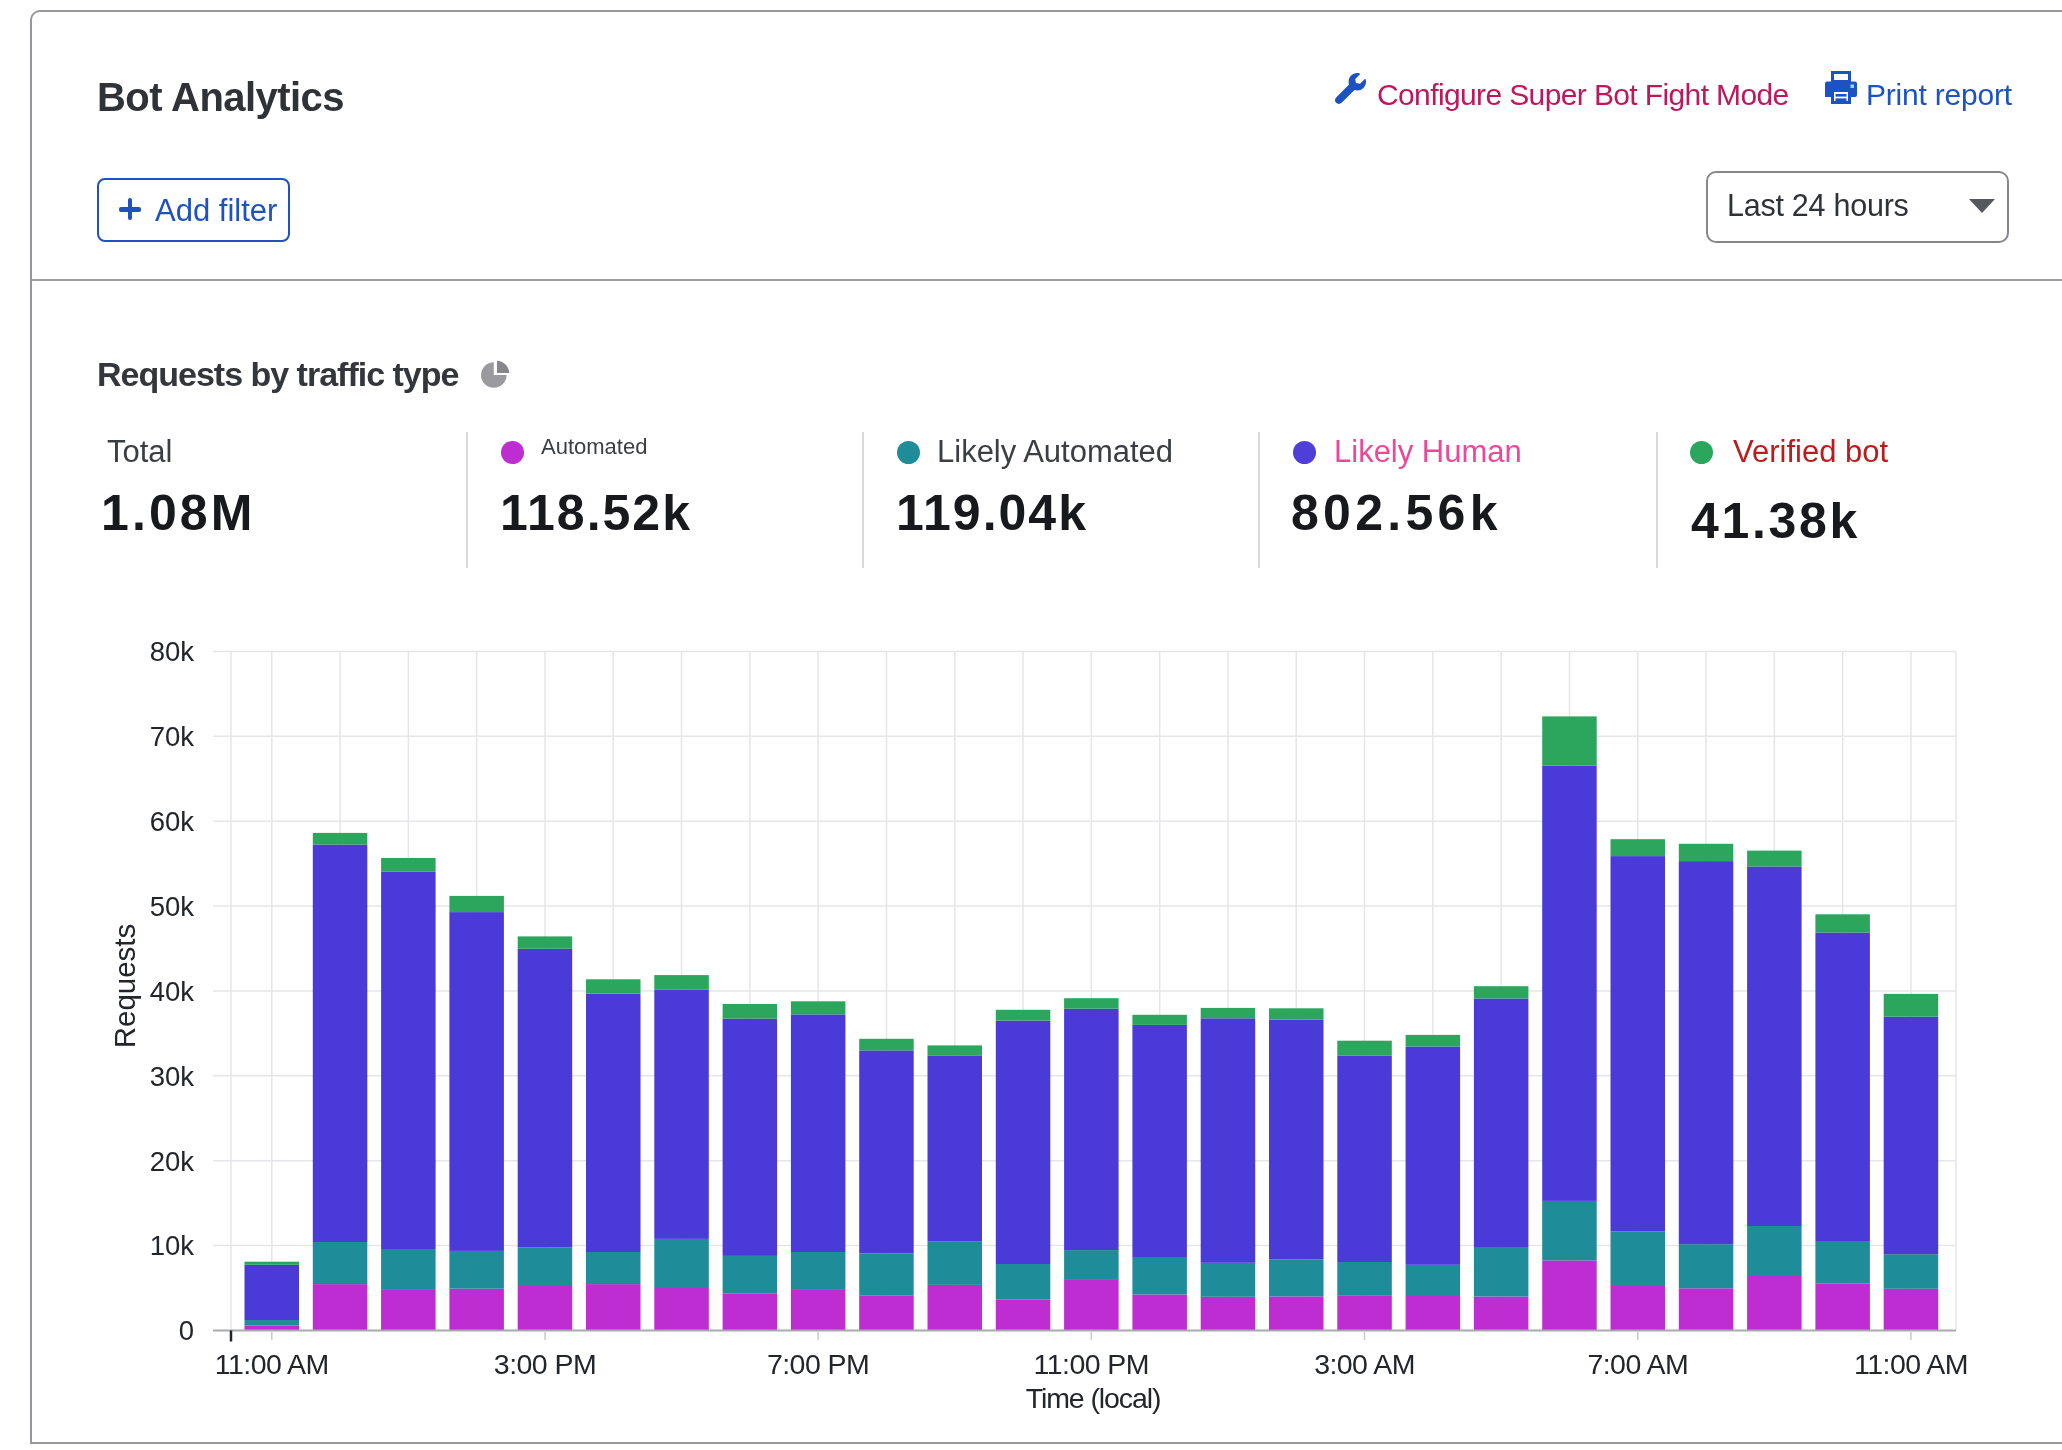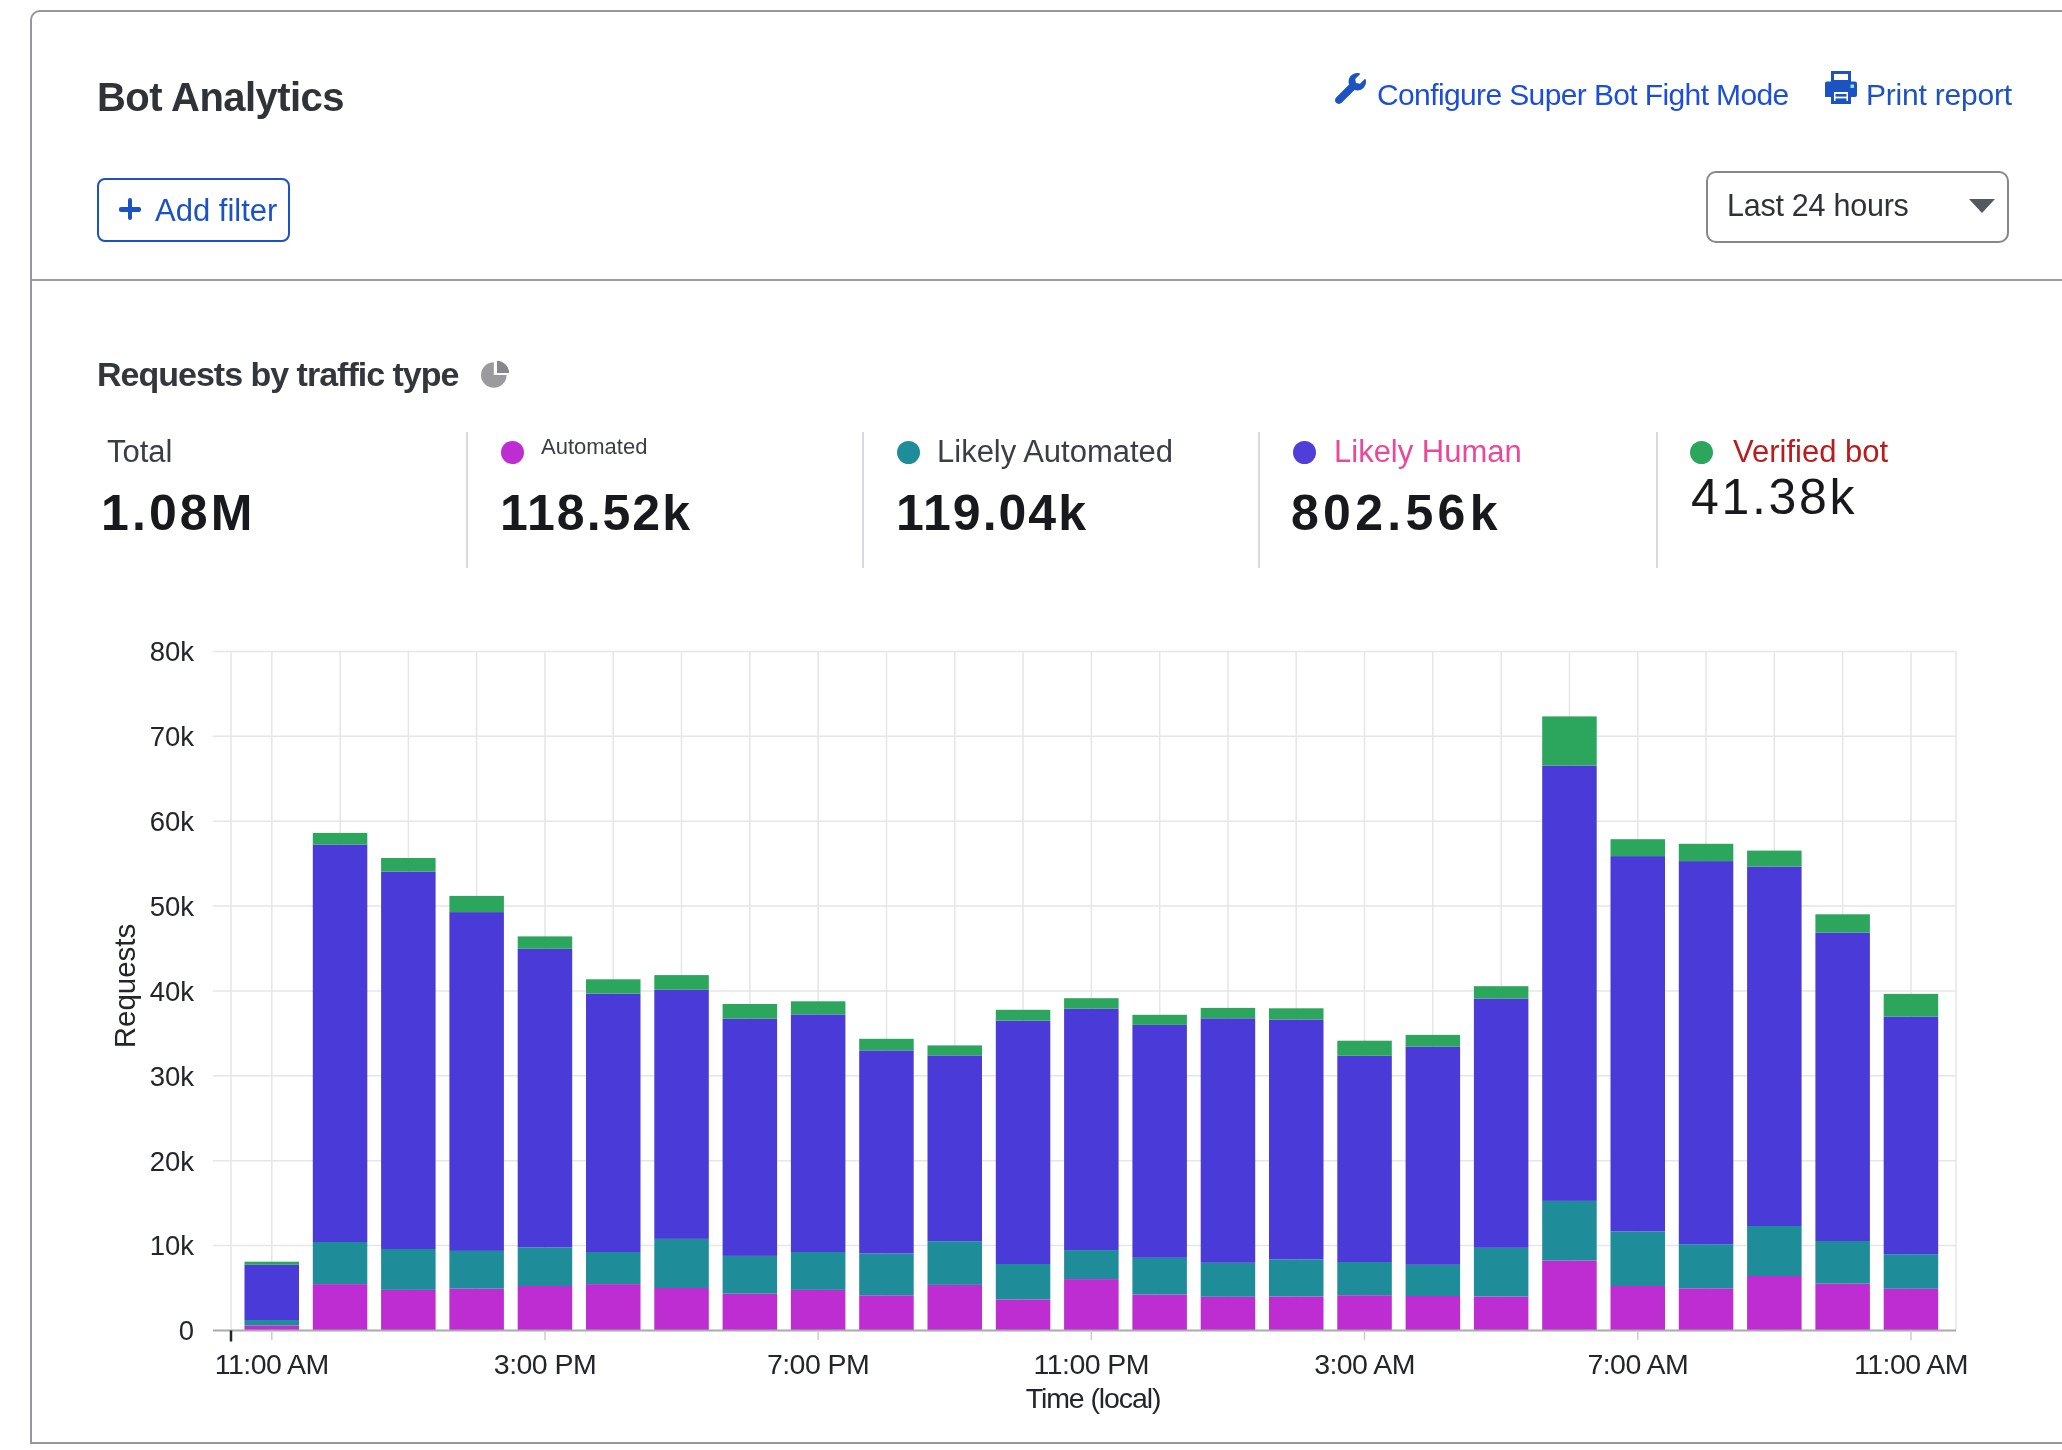--- a/index.html
+++ b/index.html
@@ -12,21 +12,21 @@
 
   <div class="abs" style="left:8px;top:10px;width:2047px;height:1434px;border:2px solid #95979c;border-radius:10px 10px 0 0;box-sizing:border-box;"></div>
 
   <div class="abs" style="left:10px;top:279px;width:2043px;height:2px;background:#9b9da2;"></div>
 
   <div class="abs" style="left:75px;top:75px;font-size:40px;font-weight:700;color:#2f3237;letter-spacing:-0.55px">Bot Analytics</div>
 
   <svg style="position:absolute;left:1313px;top:73px" width="31" height="31" viewBox="0 0 512 512">
       <path fill="#1d52c2" d="M507.73 109.1c-2.24-9.03-13.54-12.09-20.12-5.51l-74.36 74.36-67.88-11.31-11.31-67.88 74.36-74.36c6.62-6.62 3.43-17.9-5.66-20.16-47.38-11.74-99.55.91-136.58 37.93-39.64 39.64-50.55 97.1-34.05 147.2L18.74 402.76c-24.99 24.99-24.99 65.51 0 90.5 24.99 24.99 65.51 24.99 90.5 0l213.21-213.21c50.12 16.71 107.47 5.68 147.37-34.22 37.07-37.07 49.7-89.32 37.91-136.73z"></path>
     </svg>
-  <div class="abs" style="left:1355px;top:78px;font-size:30px;color:#1d4ed8;letter-spacing:-0.62px">Configure Super Bot Fight Mode</div>
+  <div class="abs" style="left:1355px;top:78px;font-size:30px;color:#be185d;letter-spacing:-0.62px">Configure Super Bot Fight Mode</div>
   <svg style="position:absolute;left:1803px;top:69px" width="32" height="38" viewBox="0 0 32 38">
       <g fill="none" stroke="#1d52c2" stroke-width="3">
         <rect x="7.5" y="3.5" width="17" height="9" fill="#fff"></rect>
       </g>
       <path fill="#1d52c2" d="M2 12.5h28a2 2 0 0 1 2 2V26a2 2 0 0 1-2 2H0V14.5a2 2 0 0 1 2-2z" transform="translate(0 0)"></path>
       <rect x="25.5" y="15.5" width="3.5" height="3.5" fill="#8ee0f5"></rect>
       <rect x="7.5" y="21.5" width="17" height="12" fill="#fff" stroke="#1d52c2" stroke-width="3"></rect>
       <rect x="10.5" y="25" width="11" height="2.6" fill="#1d52c2"></rect>
       <rect x="10.5" y="29.4" width="11" height="2.6" fill="#1d52c2"></rect>
     </svg>
@@ -57,21 +57,21 @@
 <div class="abs" style="left:875.0px;top:441px;width:23.4px;height:23.4px;border-radius:50%;background:#1f8c99"></div>
 <div class="abs" style="left:915px;top:434px;font-size:31px;color:#3b3e43">Likely Automated</div>
 <div class="abs" style="left:874px;top:484px;font-size:50px;font-weight:700;color:#17191c;letter-spacing:2.0px">119.04k</div>
 <div class="abs" style="left:1236px;top:432px;width:1.5px;height:136px;background:#d8dadd"></div>
 <div class="abs" style="left:1270.7px;top:441px;width:23.4px;height:23.4px;border-radius:50%;background:#4f3ed8"></div>
 <div class="abs" style="left:1312px;top:434px;font-size:31px;color:#ec4899">Likely Human</div>
 <div class="abs" style="left:1269px;top:484px;font-size:50px;font-weight:700;color:#17191c;letter-spacing:4.3px">802.56k</div>
 <div class="abs" style="left:1634px;top:432px;width:1.5px;height:136px;background:#d8dadd"></div>
 <div class="abs" style="left:1667.6px;top:441px;width:23.4px;height:23.4px;border-radius:50%;background:#2ba65c"></div>
 <div class="abs" style="left:1711px;top:434px;font-size:31px;color:#b91c1c">Verified bot</div>
-<div class="abs" style="left:1669px;top:468px;font-size:50px;font-weight:400;color:#17191c;letter-spacing:2.7px">41.38k</div>
+<div class="abs" style="left:1669px;top:492px;font-size:50px;font-weight:700;color:#17191c;letter-spacing:2.7px">41.38k</div>
 
 <svg style="position:absolute;left:0;top:600px" width="2062" height="850" viewBox="0 600 2062 850">
 <line x1="191" y1="651.4" x2="1934.0" y2="651.4" stroke="#e5e6e9" stroke-width="1.5"></line>
 <line x1="191" y1="736.3" x2="1934.0" y2="736.3" stroke="#e5e6e9" stroke-width="1.5"></line>
 <line x1="191" y1="821.2" x2="1934.0" y2="821.2" stroke="#e5e6e9" stroke-width="1.5"></line>
 <line x1="191" y1="906.1" x2="1934.0" y2="906.1" stroke="#e5e6e9" stroke-width="1.5"></line>
 <line x1="191" y1="991.0" x2="1934.0" y2="991.0" stroke="#e5e6e9" stroke-width="1.5"></line>
 <line x1="191" y1="1075.8" x2="1934.0" y2="1075.8" stroke="#e5e6e9" stroke-width="1.5"></line>
 <line x1="191" y1="1160.7" x2="1934.0" y2="1160.7" stroke="#e5e6e9" stroke-width="1.5"></line>
 <line x1="191" y1="1245.6" x2="1934.0" y2="1245.6" stroke="#e5e6e9" stroke-width="1.5"></line>

